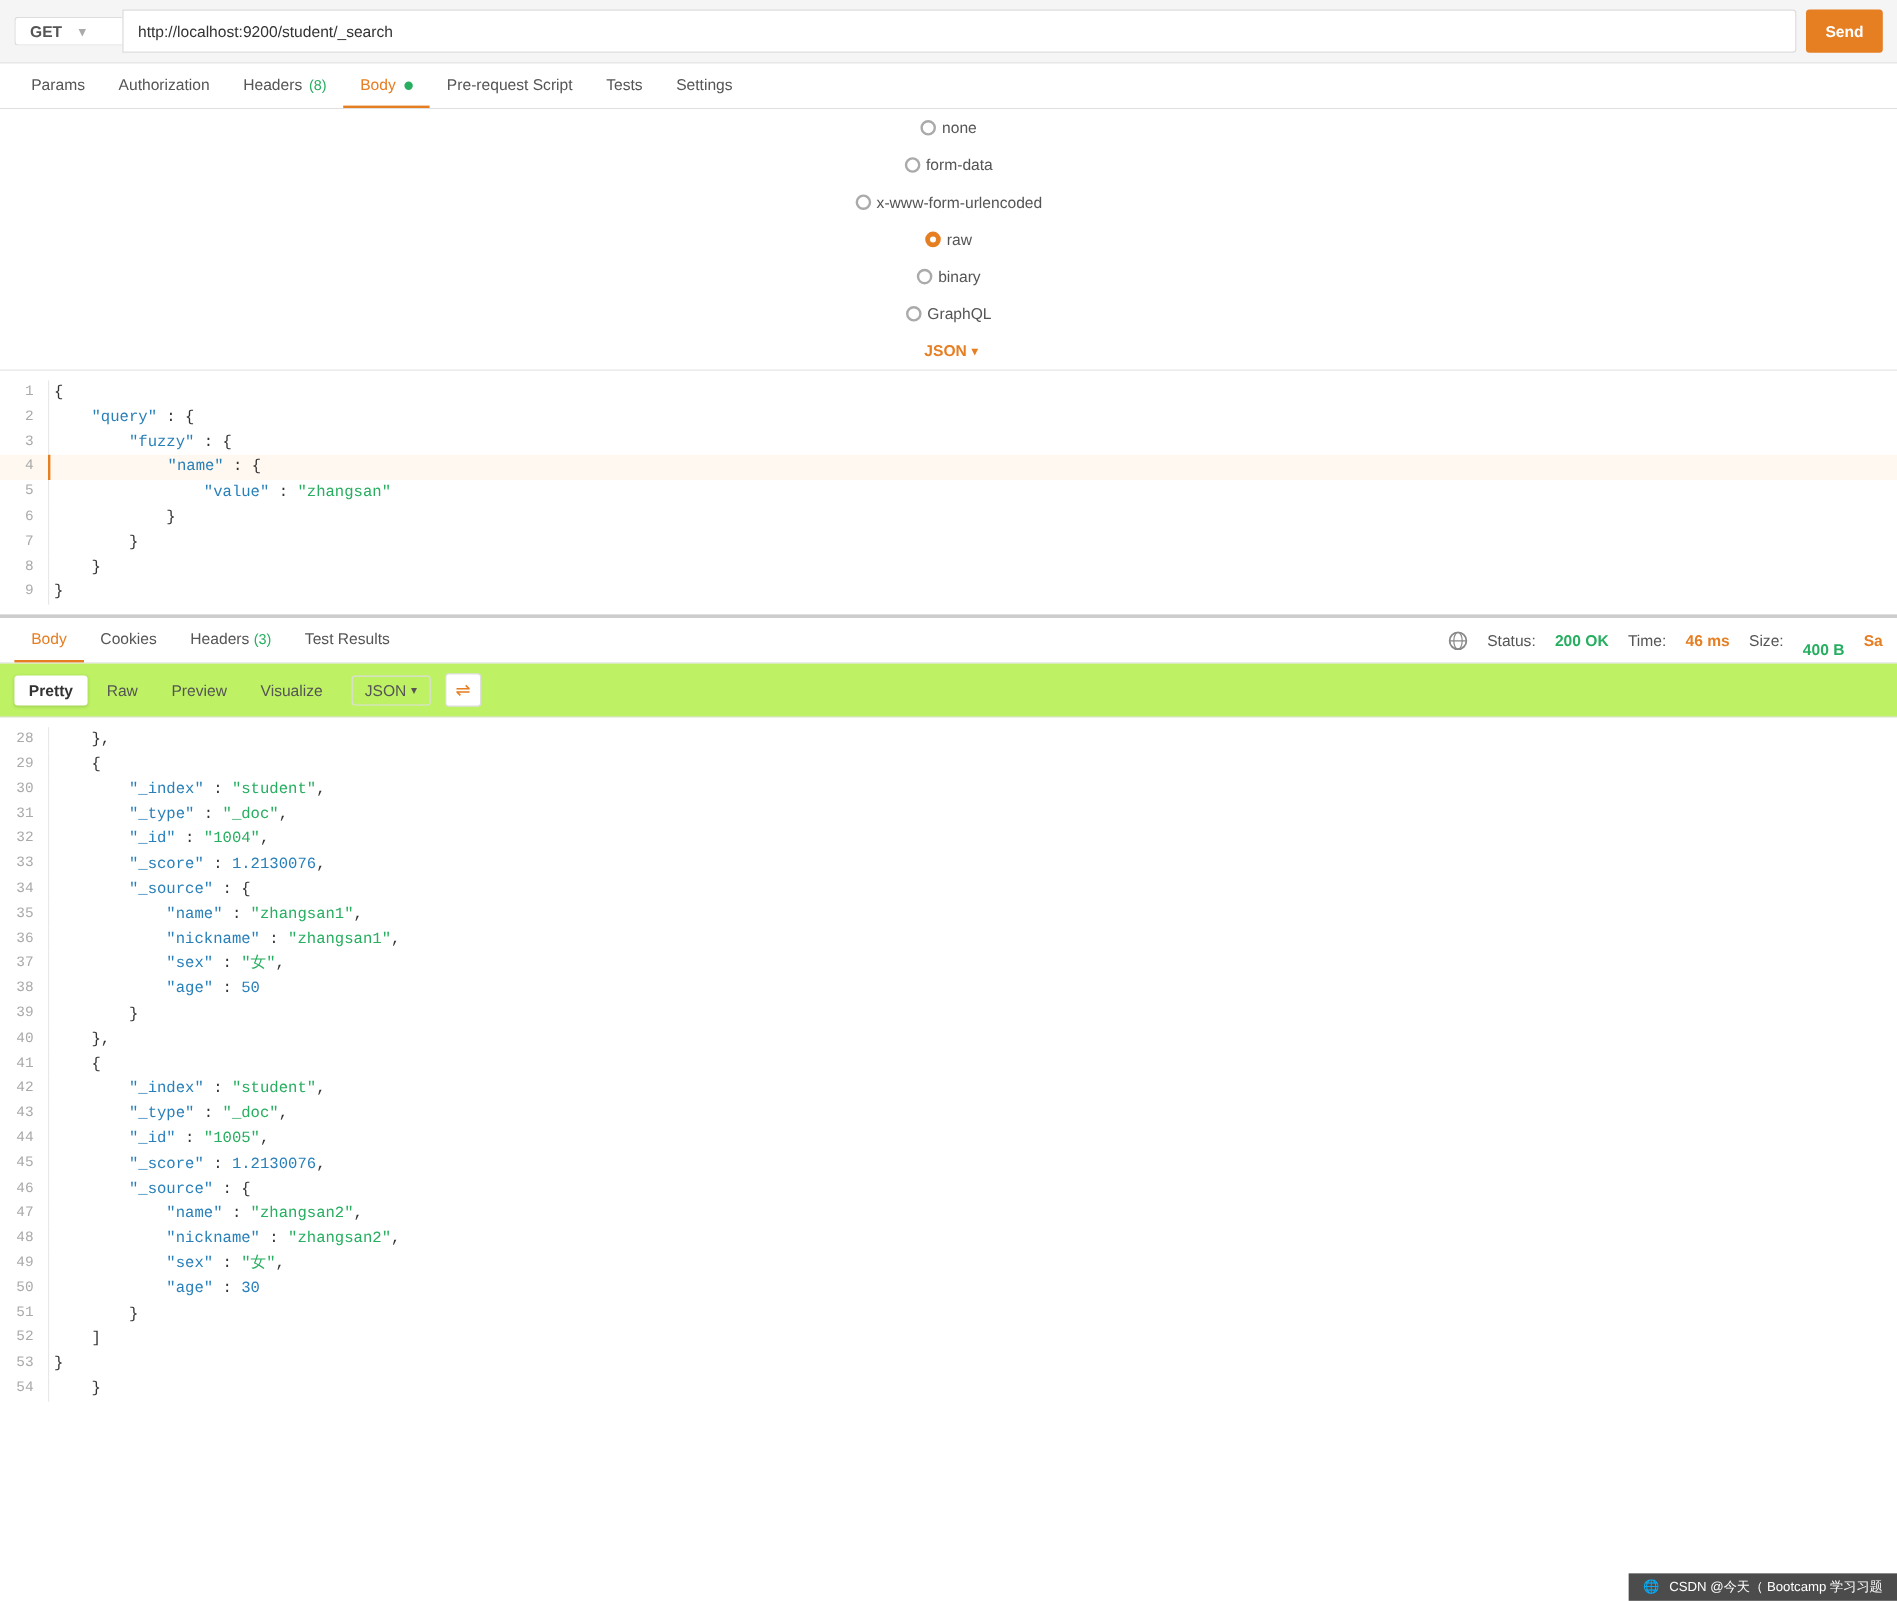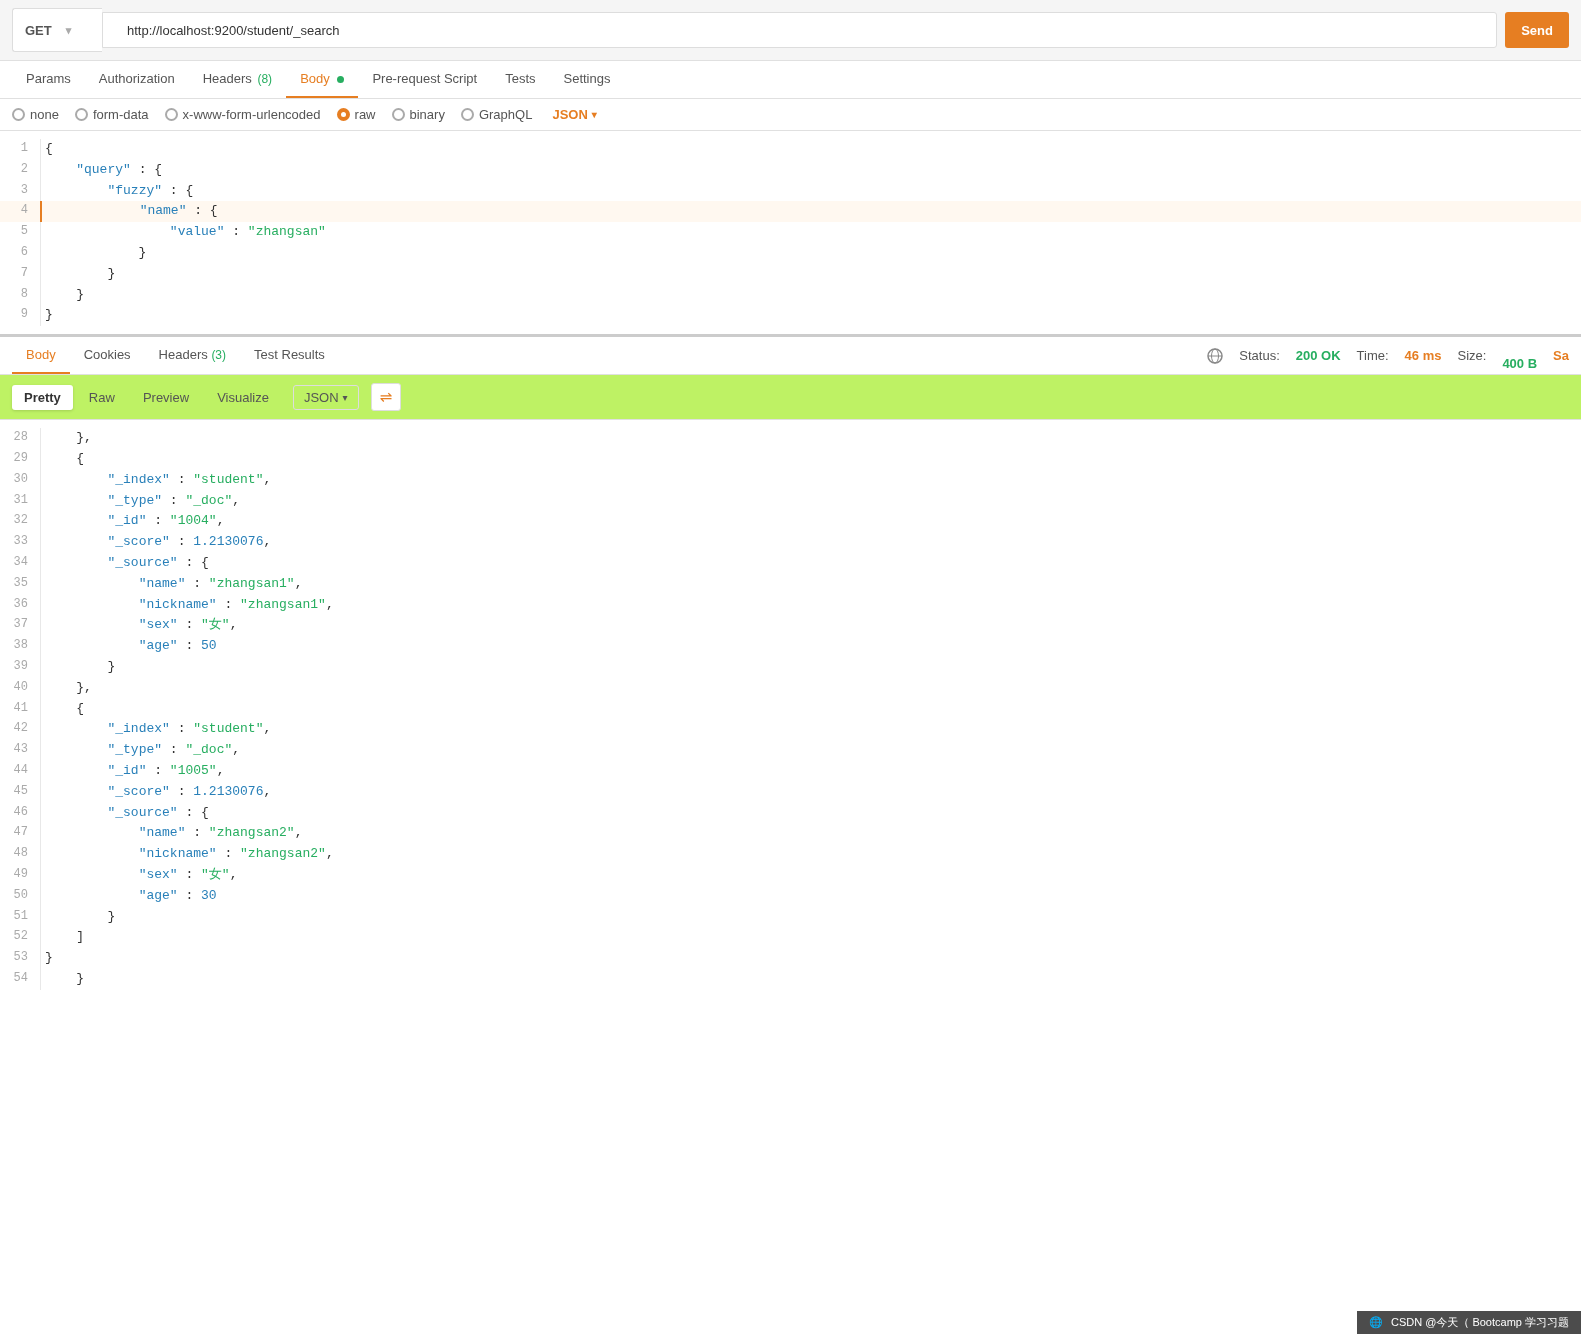--- a/index.html
+++ b/index.html
@@ -26,31 +26,31 @@
       display: flex;
       align-items: center;
       background: #fff;
       border: 1px solid #ddd;
       border-right: none;
       padding: 6px 12px;
       font-size: 13px;
       font-weight: 600;
       color: #333;
       min-width: 90px;
-      height: 44px;
+      height: 24px;
       border-radius: 3px 0 0 3px;
     }
     .method-select span {
       margin-right: 8px;
       color: #555;
     }
     .url-input {
       flex: 1;
       border: 1px solid #ddd;
-      padding: 6px 24px;
+      padding: 6px 12px;
       font-size: 13px;
       height: 36px;
       outline: none;
       background: #fff;
       color: #333;
       border-radius: 0 3px 3px 0;
     }
     .send-button {
       background: #e67e22;
       color: #fff;
@@ -93,20 +93,21 @@
     }
 
     
     .body-options {
       display: flex;
       align-items: center;
       padding: 8px 12px;
       gap: 16px;
       border-bottom: 1px solid #e0e0e0;
       background: #fff;
+      flex-direction: column;
     }
     .radio-option {
       display: flex;
       align-items: center;
       gap: 5px;
       font-size: 13px;
       color: #555;
       cursor: pointer;
     }
     .radio-circle {

